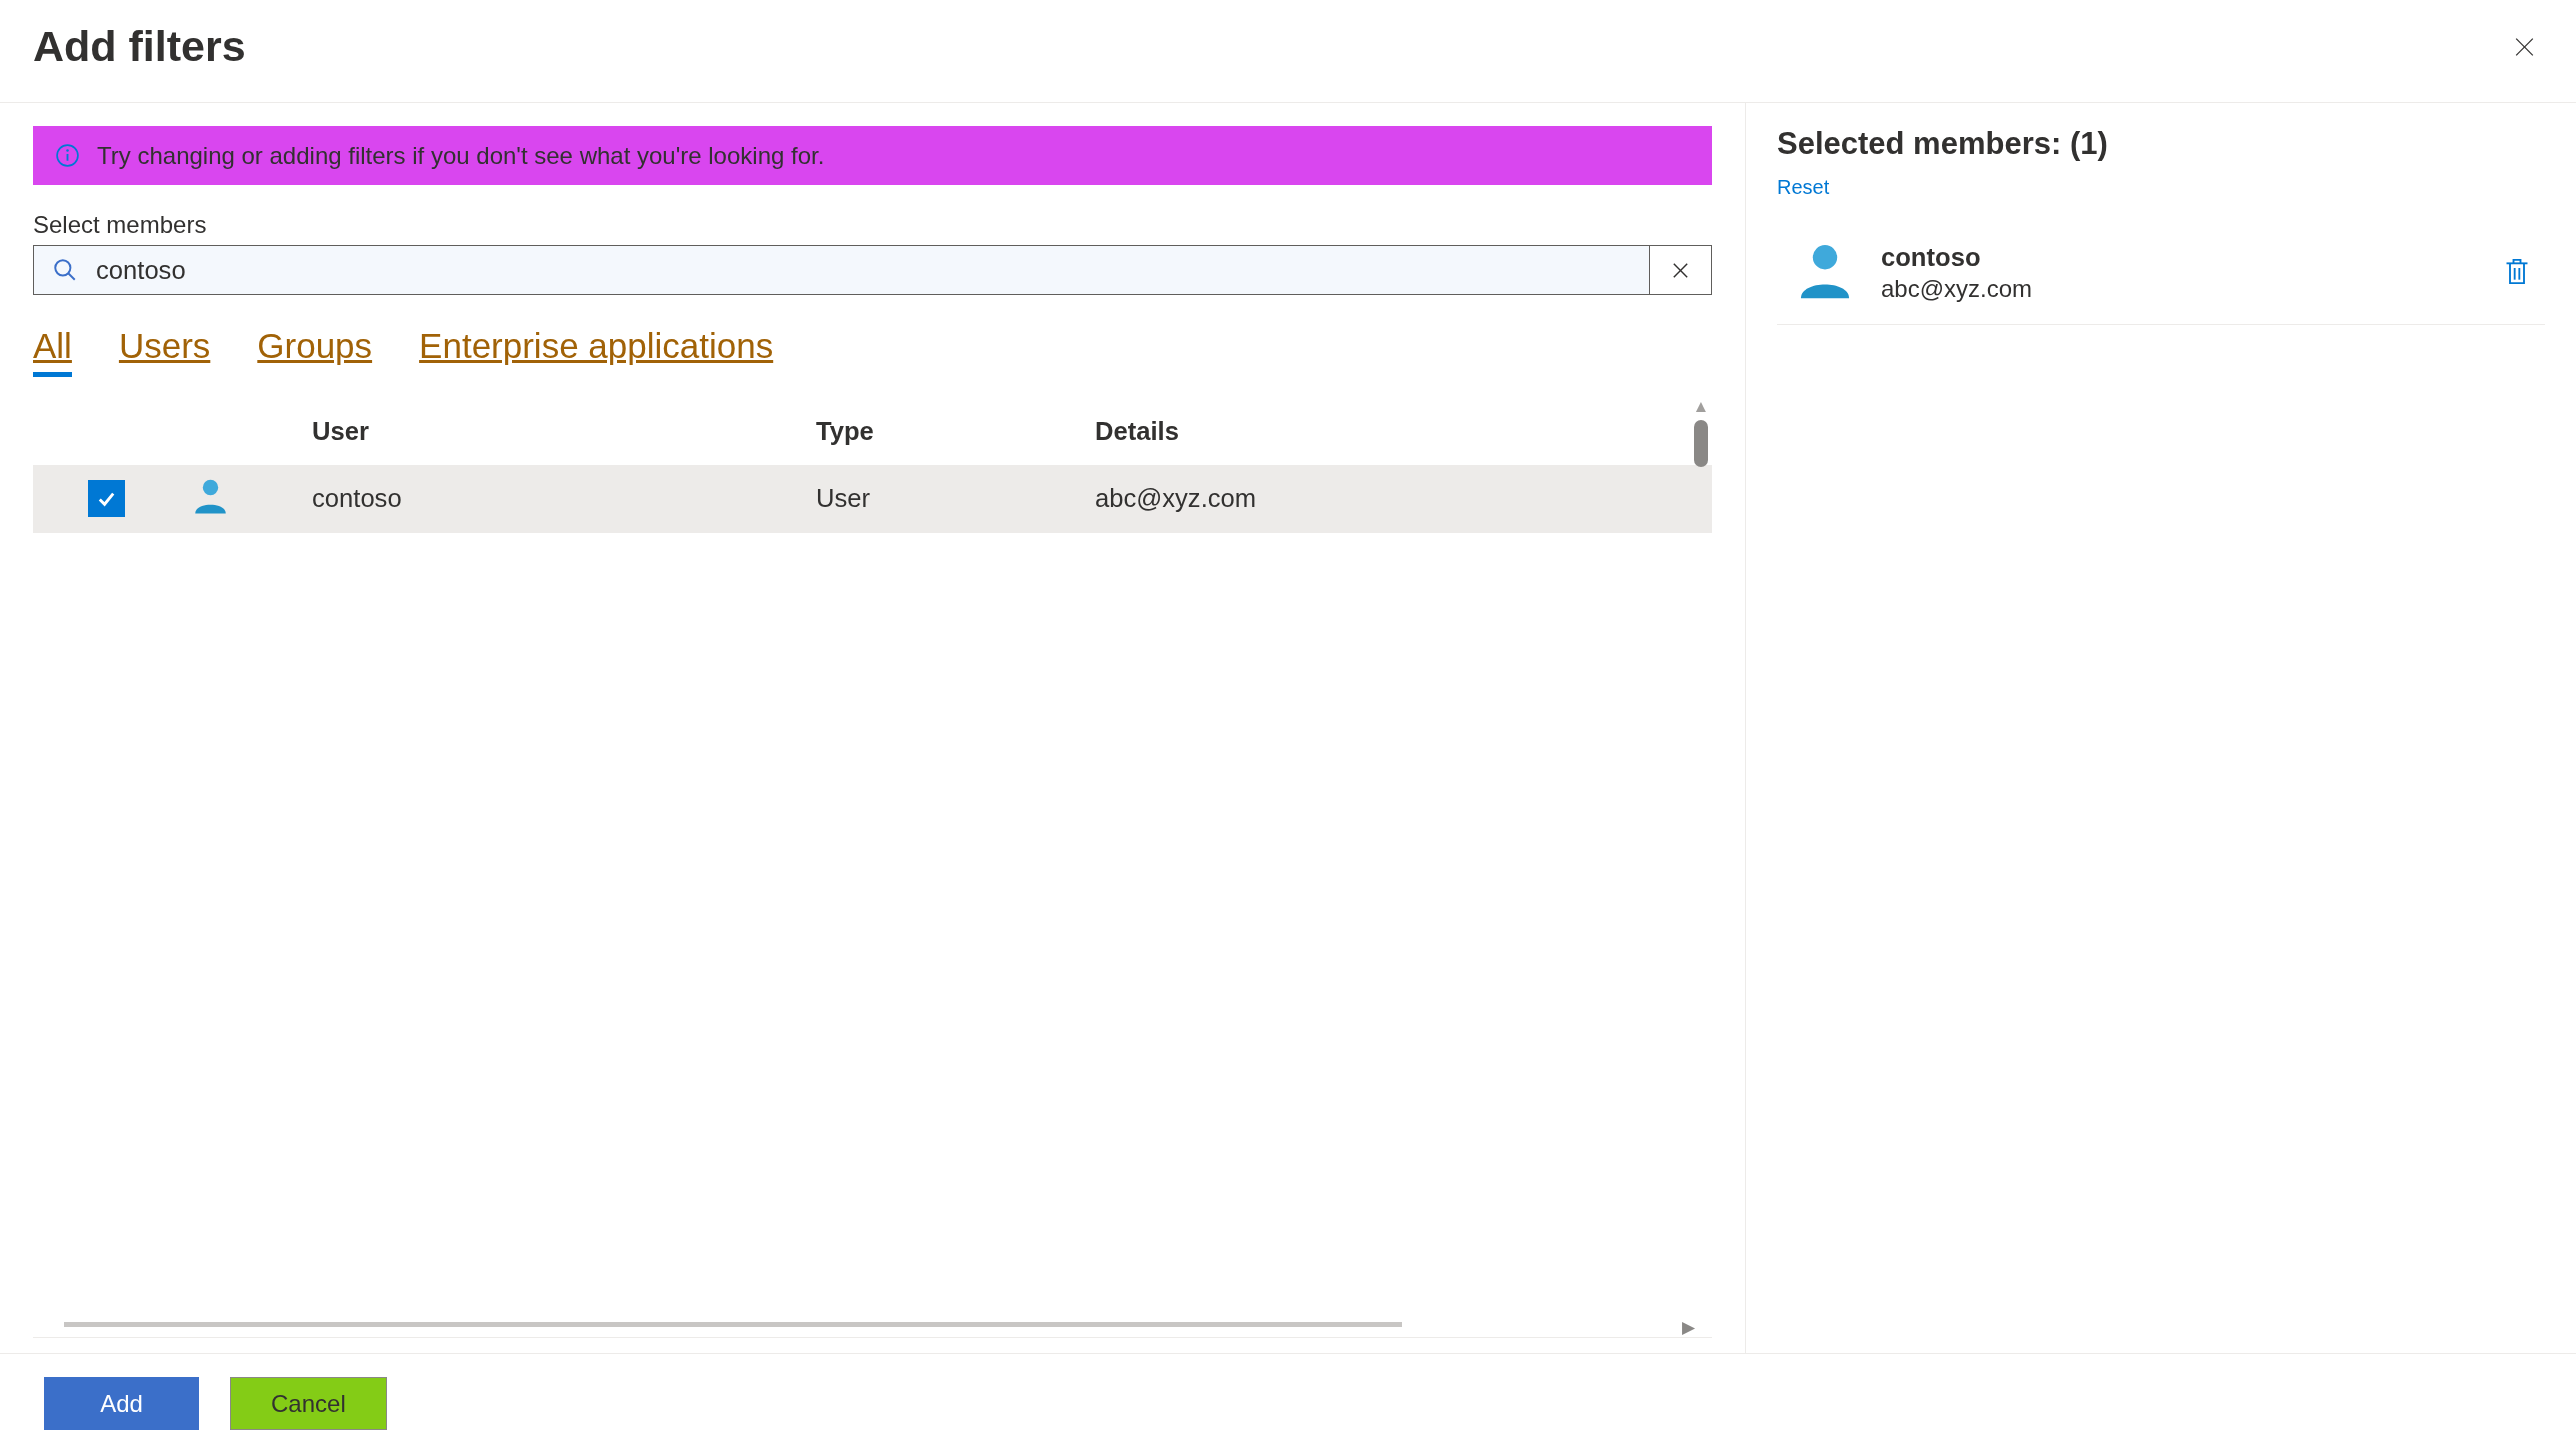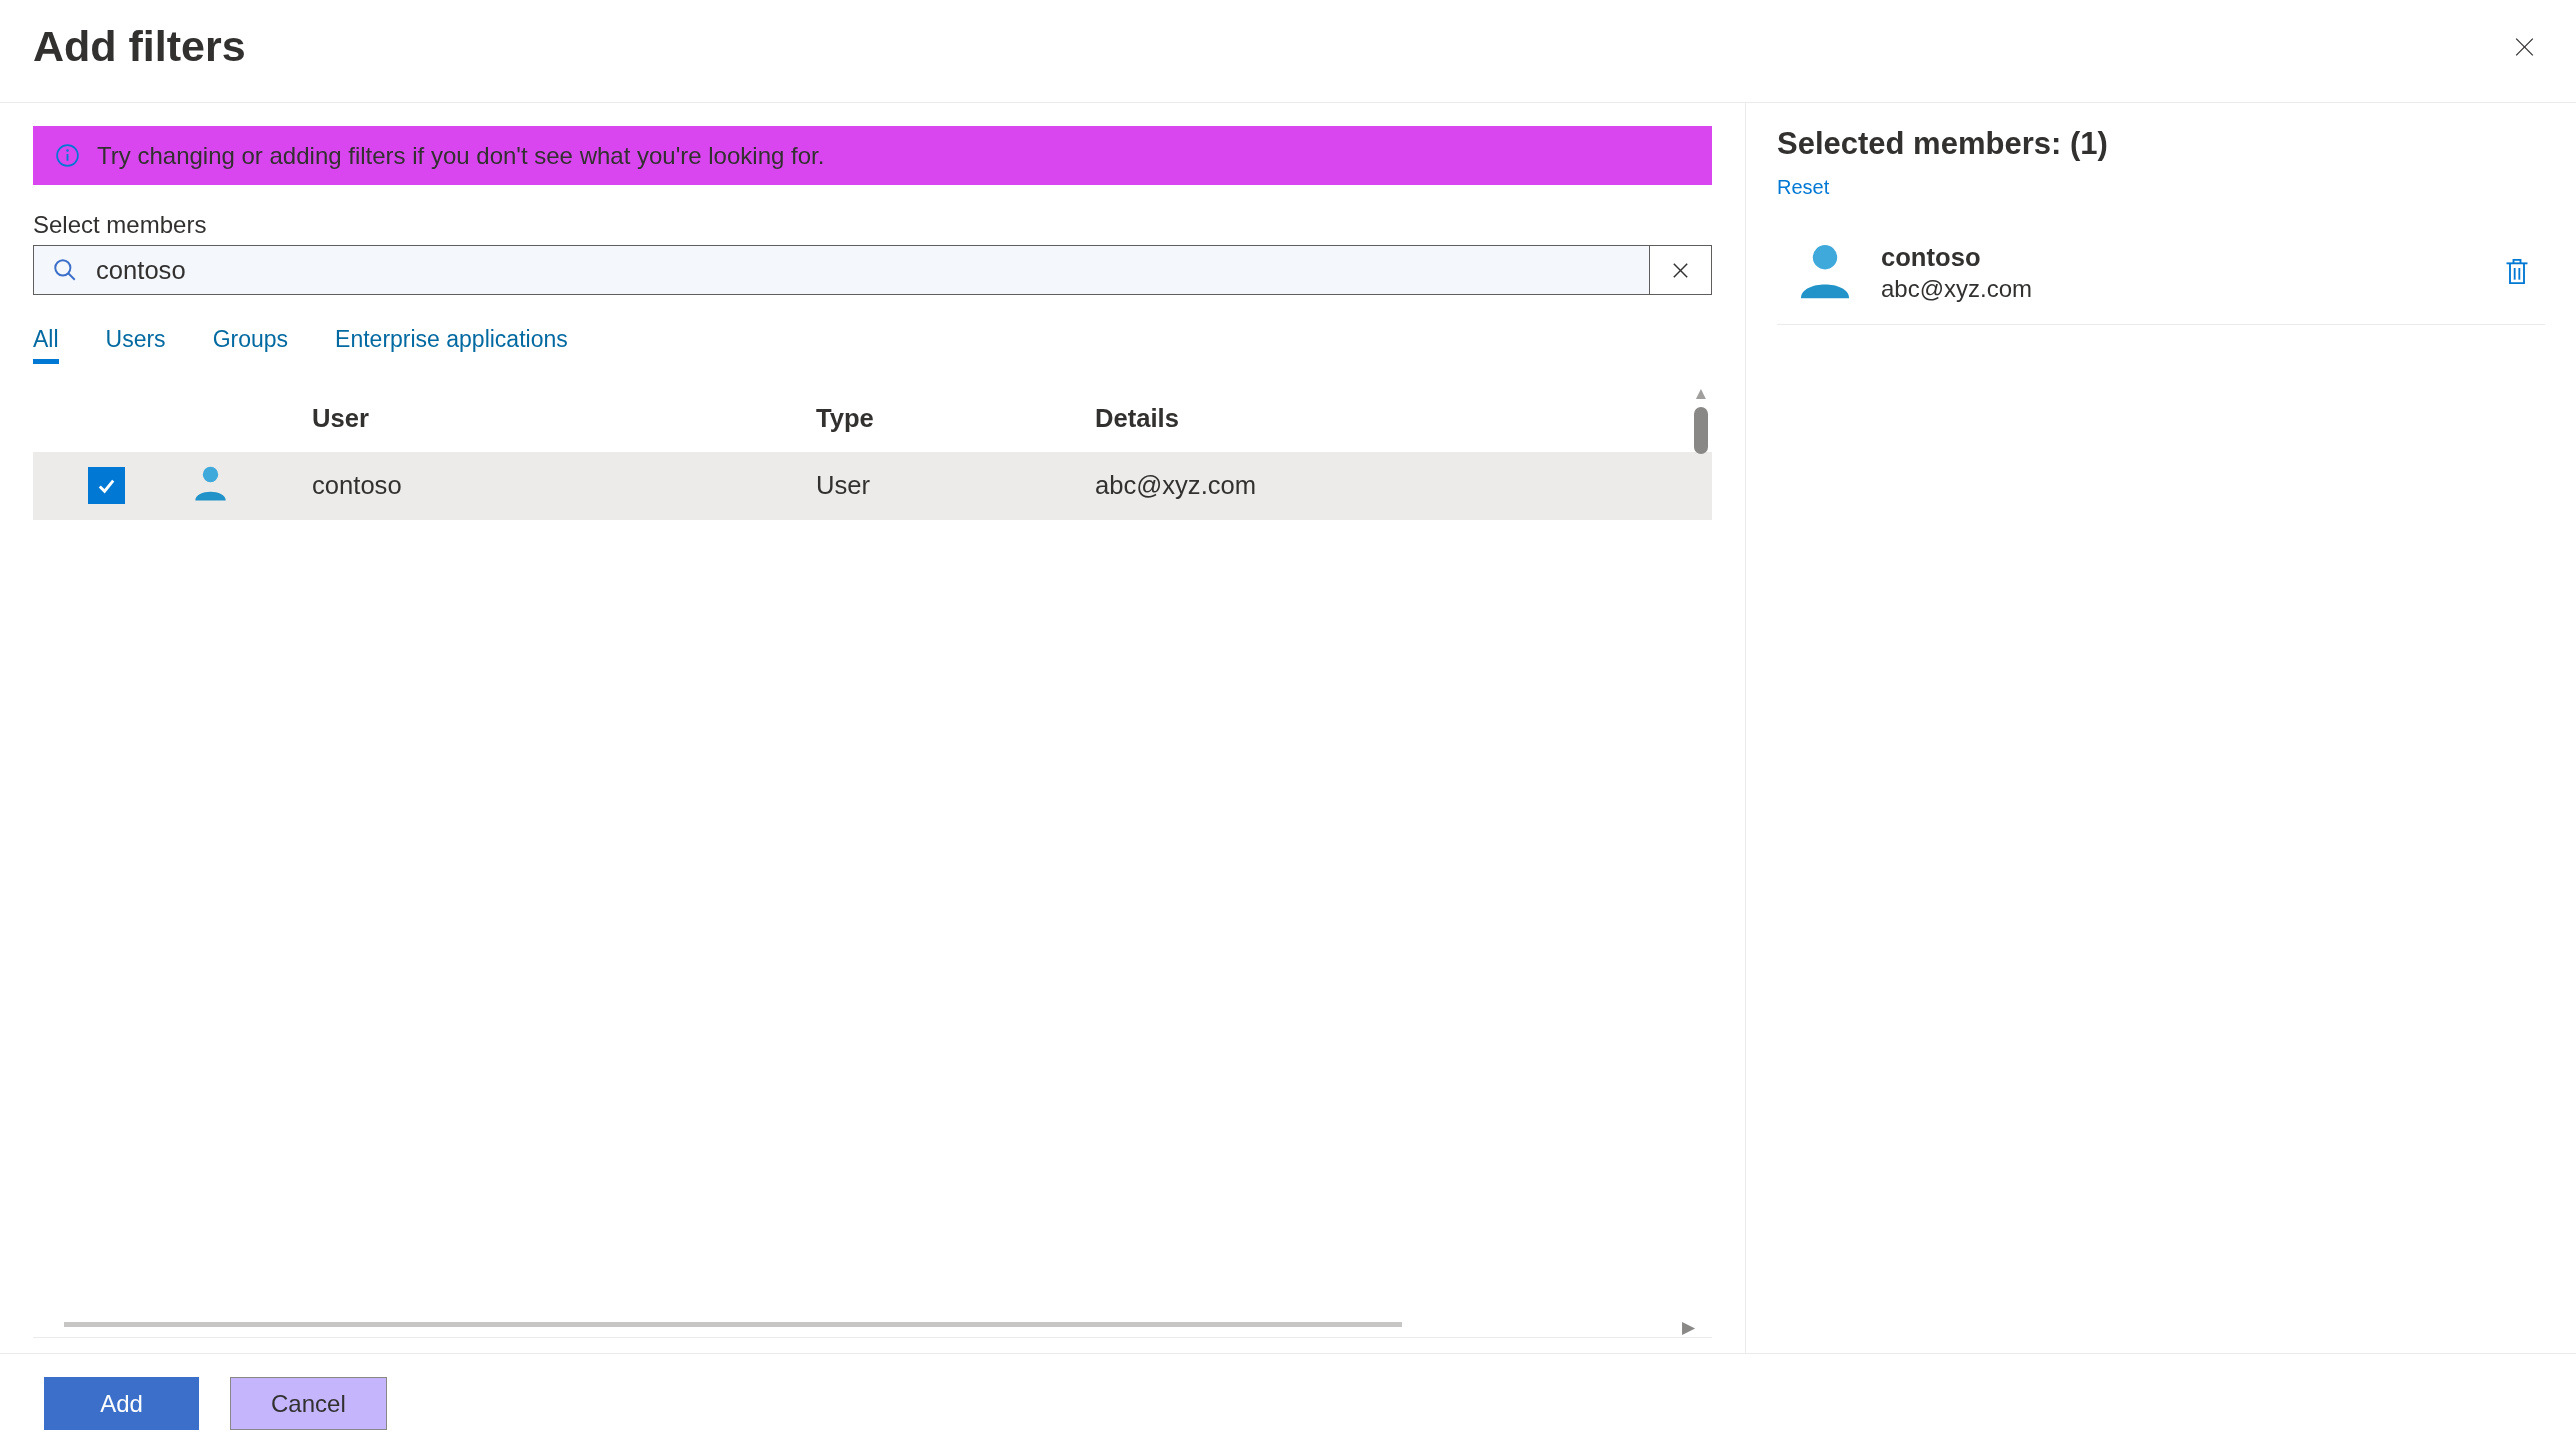--- a/index.html
+++ b/index.html
@@ -56,22 +56,22 @@
     font-size: 25.6px; color: #323130; padding: 0;
   }
   .clear-box {
     width: 62px; display:flex; align-items:center; justify-content:center;
     border-left: 0.8px solid #605e5c; background: #fff; cursor: pointer;
   }
   .clear-box svg { width: 23px; height: 23px; stroke: #323130; stroke-width: 1.5; }
 
   .tabs { display: flex; gap: 47px; margin-bottom: 23px; }
   .tab {
-    font-size: 23px; color: #0369a1; cursor: pointer;
-    padding-bottom: 9.3px; position: relative;
+    font-size: 35px; color: #a16207; cursor: pointer;
+    padding-bottom: 9.3px; position: relative; text-decoration: underline;
   }
   .tab.active::after {
     content: ""; position: absolute; left: 0; right: 0; bottom: -1.6px;
     height: 4.7px; background: #0078d4;
   }
 
   .results { flex:1; display:flex; flex-direction: column; overflow: hidden; position: relative; }
   .scroll-indicator {
     position: absolute; right: 0; top: 0; bottom: 39px; width: 22px;
     display: flex; flex-direction: column; align-items: center;
@@ -130,21 +130,21 @@
   .trash-btn { background:none; border:none; cursor:pointer; padding: 7.8px; }
   .trash-btn svg { width: 28px; height: 31px; stroke: #0078d4; fill:none; stroke-width:1.6; }
 
   
   .footer { display:flex; align-items:center; gap: 31px; padding: 23px 44px; }
   .btn {
     height: 53px; padding: 0 40px; font-size: 24px; cursor:pointer;
     display:inline-flex; align-items:center; justify-content:center;
   }
   .btn-primary { background: #3b6fc9; color: #fff; border: none; min-width: 155px;}
-  .btn-secondary { background: #c4b5fd; color: #323130; border: 0.8px solid #8a8886; min-width: 155px;}
+  .btn-secondary { background: #84cc16; color: #323130; border: 0.8px solid #8a8886; min-width: 155px;}
 
   span[data-bind]:empty::before { content: "\00a0"; }
 </style>
 </head>
 <body>
 
 <div class="panel">
   <div class="header">
     <h1 data-bind="header.title">Add filters</h1>
     <button class="close-btn" aria-label="Close">

